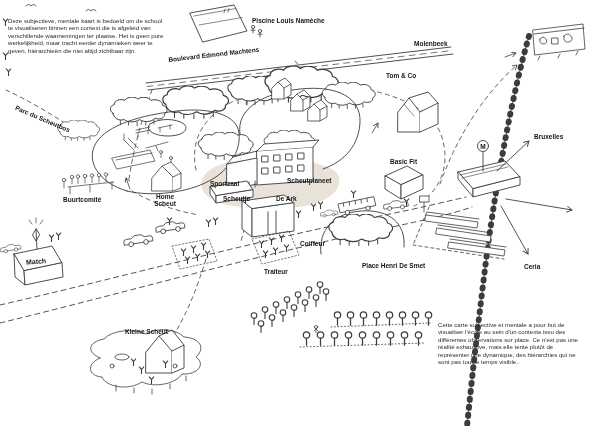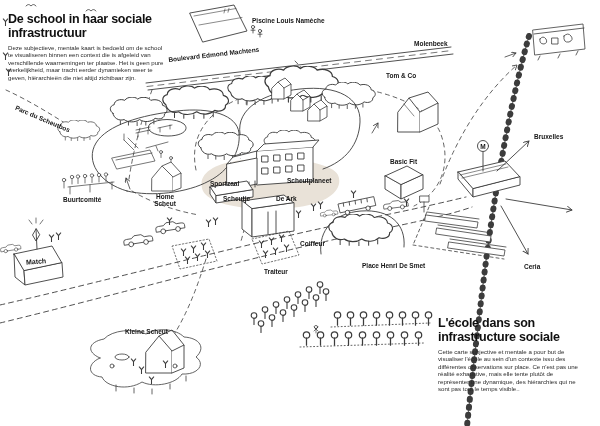--- a/index.html
+++ b/index.html
@@ -381,21 +381,19 @@
 <div class="lbl" style="left:26px;top:258px;font-size:7px;transform:rotate(-5deg)">Match</div>
 <div class="lbl" style="left:264px;top:268px">Traiteur</div>
 <div class="lbl" style="left:300px;top:240px">Coiffeur</div>
 <div class="lbl" style="left:362px;top:262px">Place Henri De Smet</div>
 <div class="lbl" style="left:125px;top:328px">Kleine Scheut</div>
 <div class="lbl" style="left:534px;top:133px">Bruxelles</div>
 <div class="lbl" style="left:524px;top:263px">Ceria</div>
 <div class="lbl" style="left:479px;top:142.5px;width:8px;text-align:center;font-size:6.5px">M</div>
 
 <div class="article" style="left:8px;top:13px;width:158px">
-  <h1>De school in haar sociale infrastructuur</h1>
   <p>Deze subjectieve, mentale kaart is bedoeld om de school te visualiseren binnen een context die is afgeleid van verschillende waarnemingen ter plaatse. Het is geen pure werkelijkheid, maar tracht eerder dynamieken weer te geven, hiërarchieën die niet altijd zichtbaar zijn.</p>
 </div>
 <div class="article" style="left:438px;top:317px;width:145px">
-  <h1>L'école dans son infrastructure sociale</h1>
   <p>Cette carte subjective et mentale a pour but de visualiser l'école au sein d'un contexte issu des différentes observations sur place. Ce n'est pas une réalité exhaustive, mais elle tente plutôt de représenter une dynamique, des hiérarchies qui ne sont pas tout le temps visible..</p>
 </div>
 
 </div>
 
 </body></html>

